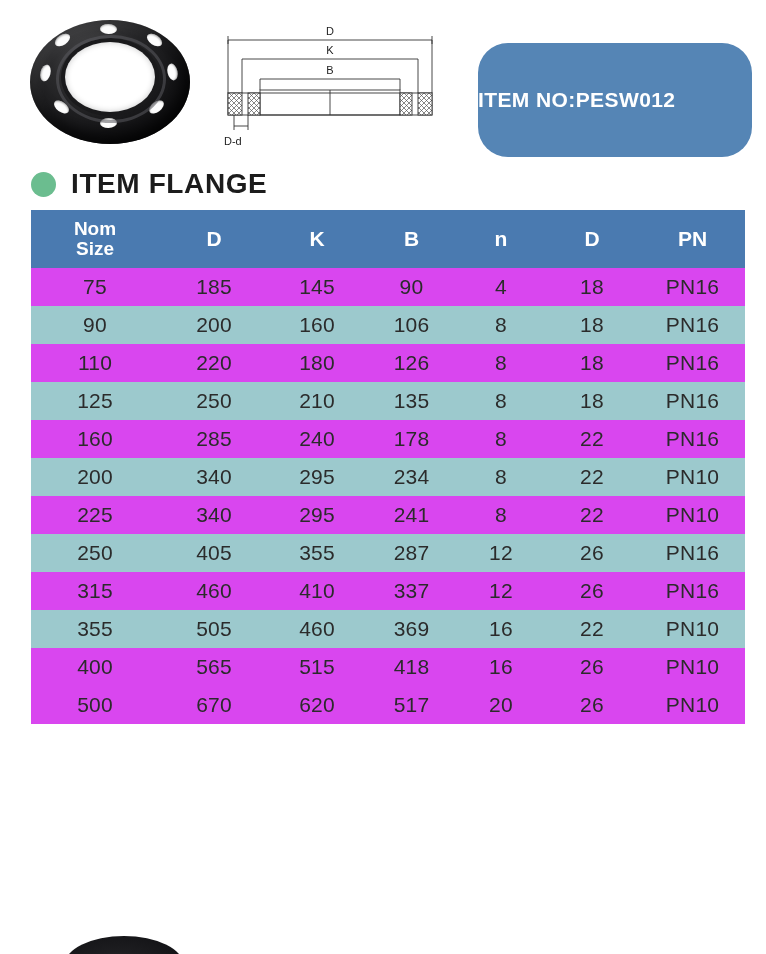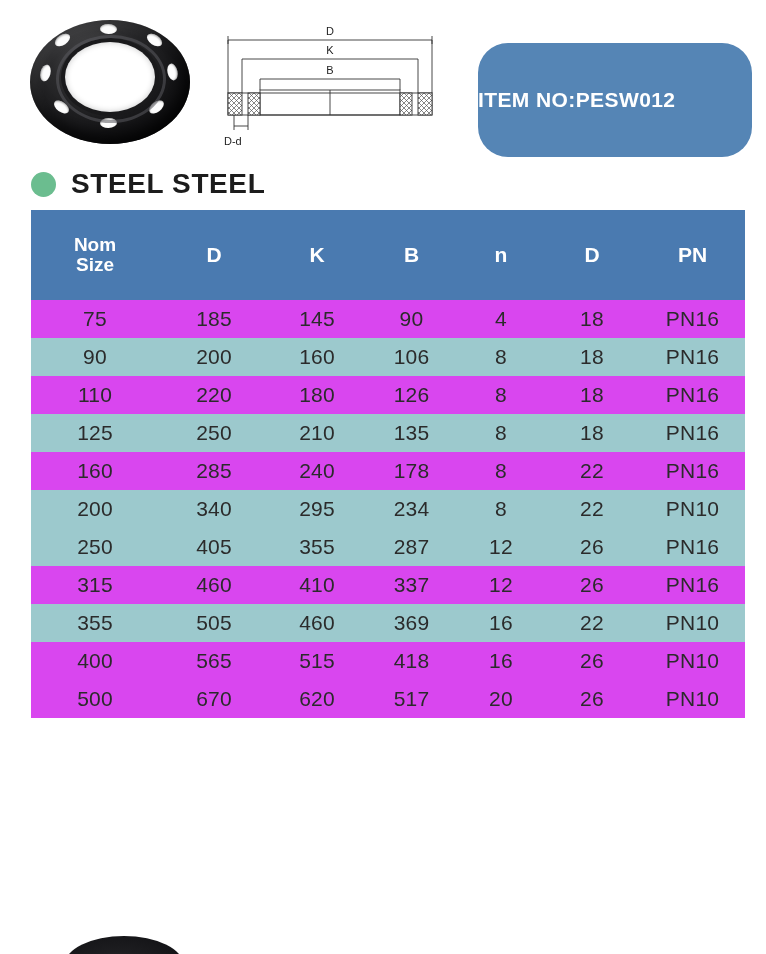--- a/index.html
+++ b/index.html
@@ -138,21 +138,21 @@
   #spec-table col.c6 { width: 105px; }
 
   #spec-table thead th {
     background: #4a7ab0;
     color: #ffffff;
     height: 58px;
     font-size: 21px;
     font-weight: bold;
     text-align: center;
     vertical-align: middle;
-    padding: 16px;
+    padding: 0;
     line-height: 1.05;
   }
   #spec-table thead th.nom {
     font-size: 19px;
   }
   #spec-table tbody td {
     height: 38px;
     text-align: center;
     vertical-align: middle;
     font-size: 21px;
@@ -238,21 +238,21 @@
     </svg>
   </div>
 
   <div id="item-badge">
     <span id="item-badge-label">ITEM NO:PESW012</span>
   </div>
 </div>
 
 <div id="section-title-row">
   <span id="title-bullet"></span>
-  <span id="section-title-text">STEEL STEEL</span>
+  <span id="section-title-text">ITEM FLANGE</span>
 </div>
 
 <table id="spec-table">
   <colgroup>
     <col class="c0">
       <col class="c1">
       <col class="c2">
       <col class="c3">
       <col class="c4">
       <col class="c5">
@@ -320,20 +320,29 @@
       </tr>
       <tr class="odd">
         <td>200</td>
         <td>340</td>
         <td>295</td>
         <td>234</td>
         <td>8</td>
         <td>22</td>
         <td>PN10</td>
       </tr>
+      <tr class="even">
+        <td>225</td>
+        <td>340</td>
+        <td>295</td>
+        <td>241</td>
+        <td>8</td>
+        <td>22</td>
+        <td>PN10</td>
+      </tr>
       <tr class="odd">
         <td>250</td>
         <td>405</td>
         <td>355</td>
         <td>287</td>
         <td>12</td>
         <td>26</td>
         <td>PN16</td>
       </tr>
       <tr class="even">

